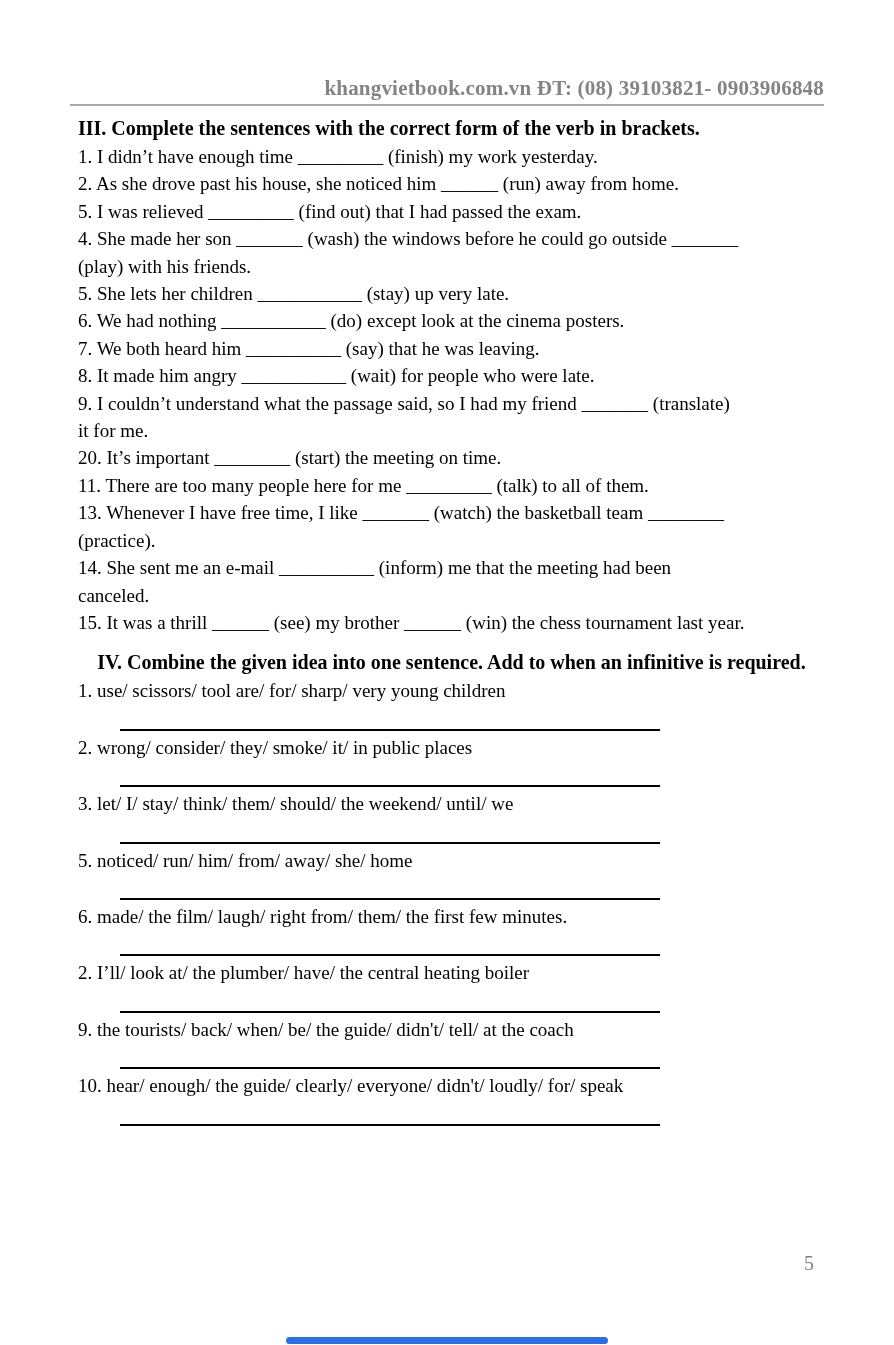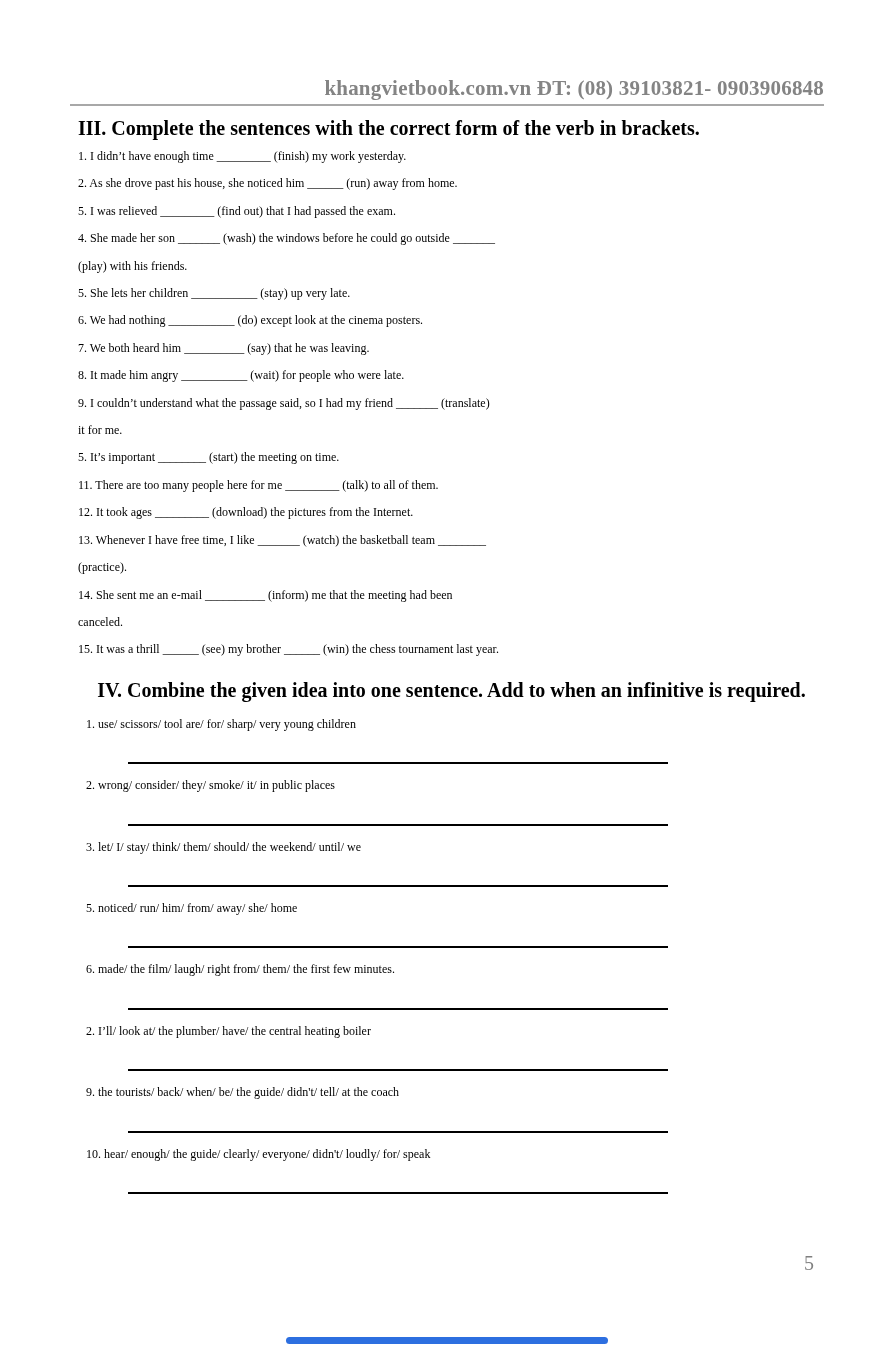--- a/index.html
+++ b/index.html
@@ -43,27 +43,27 @@
     font-size: 20px;
     line-height: 26px;
     font-weight: bold;
     margin: 0 0 2px 0;
   }
   h2.section-iv-title {
     margin-top: 13px;
     text-align: center;
   }
   p.item {
-    font-size: 12px;
+    font-size: 19px;
     line-height: 27.4px;
     margin: 0;
     white-space: pre-wrap;
   }
   
-  .qa { margin: 8px; }
+  .qa { margin: 0; }
   .answer-line {
     height: 0;
     border-bottom: 2px solid #000000;
     width: 540px;
     margin: 24px 0 3px 42px;
   }
   
   .page-number {
     position: absolute;
     top: 1252px;
@@ -111,25 +111,24 @@
 
         <p class="item">6. We had nothing ___________ (do) except look at the cinema posters.</p>
 
         <p class="item">7. We both heard him __________ (say) that he was leaving.</p>
 
         <p class="item">8. It made him angry ___________ (wait) for people who were late.</p>
 
         <p class="item">9. I couldn’t understand what the passage said, so I had my friend _______ (translate)
 it for me.</p>
 
-        <p class="item">5. It’s important ________ (start) the meeting on time.</p>
+        <p class="item">20. It’s important ________ (start) the meeting on time.</p>
 
         <p class="item">11. There are too many people here for me _________ (talk) to all of them.</p>
 
-        <p class="item">12. It took ages _________ (download) the pictures from the Internet.</p>
 
         <p class="item">13. Whenever I have free time, I like _______ (watch) the basketball team ________
 (practice).</p>
 
         <p class="item">14. She sent me an e-mail __________ (inform) me that the meeting had been
 canceled.</p>
 
         <p class="item">15. It was a thrill ______ (see) my brother ______ (win) the chess tournament last year.</p>
       </div>
 

